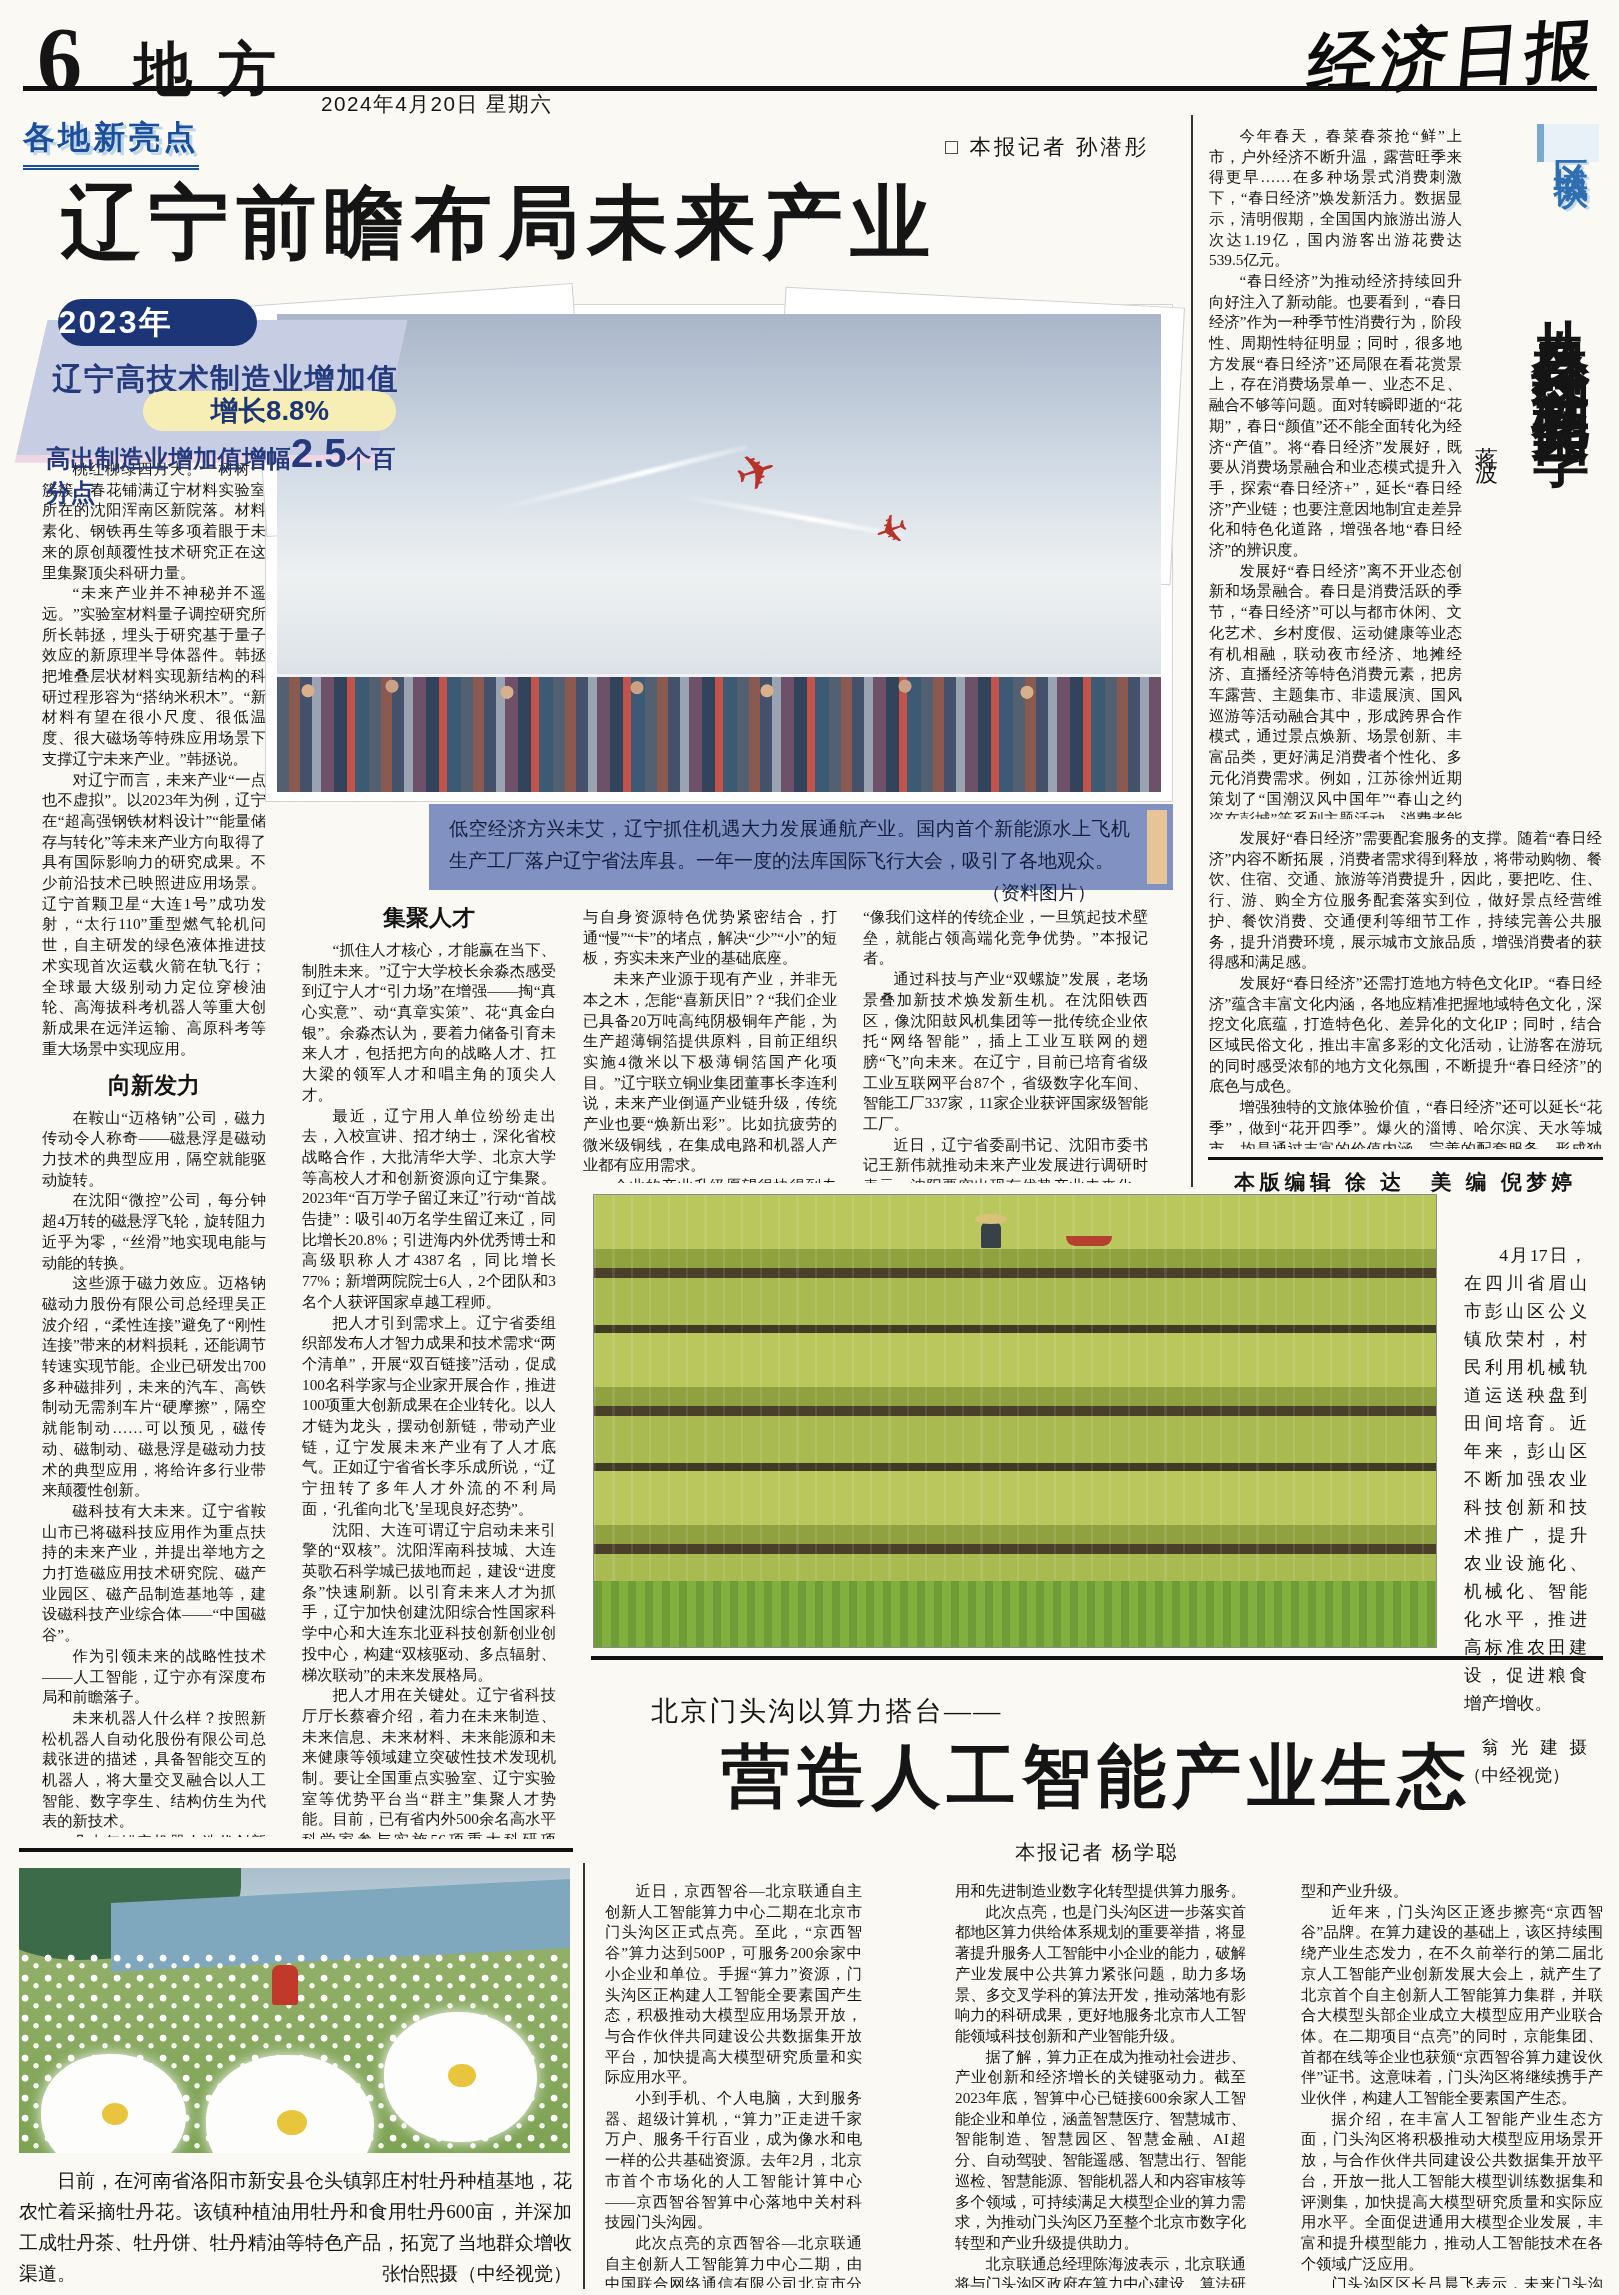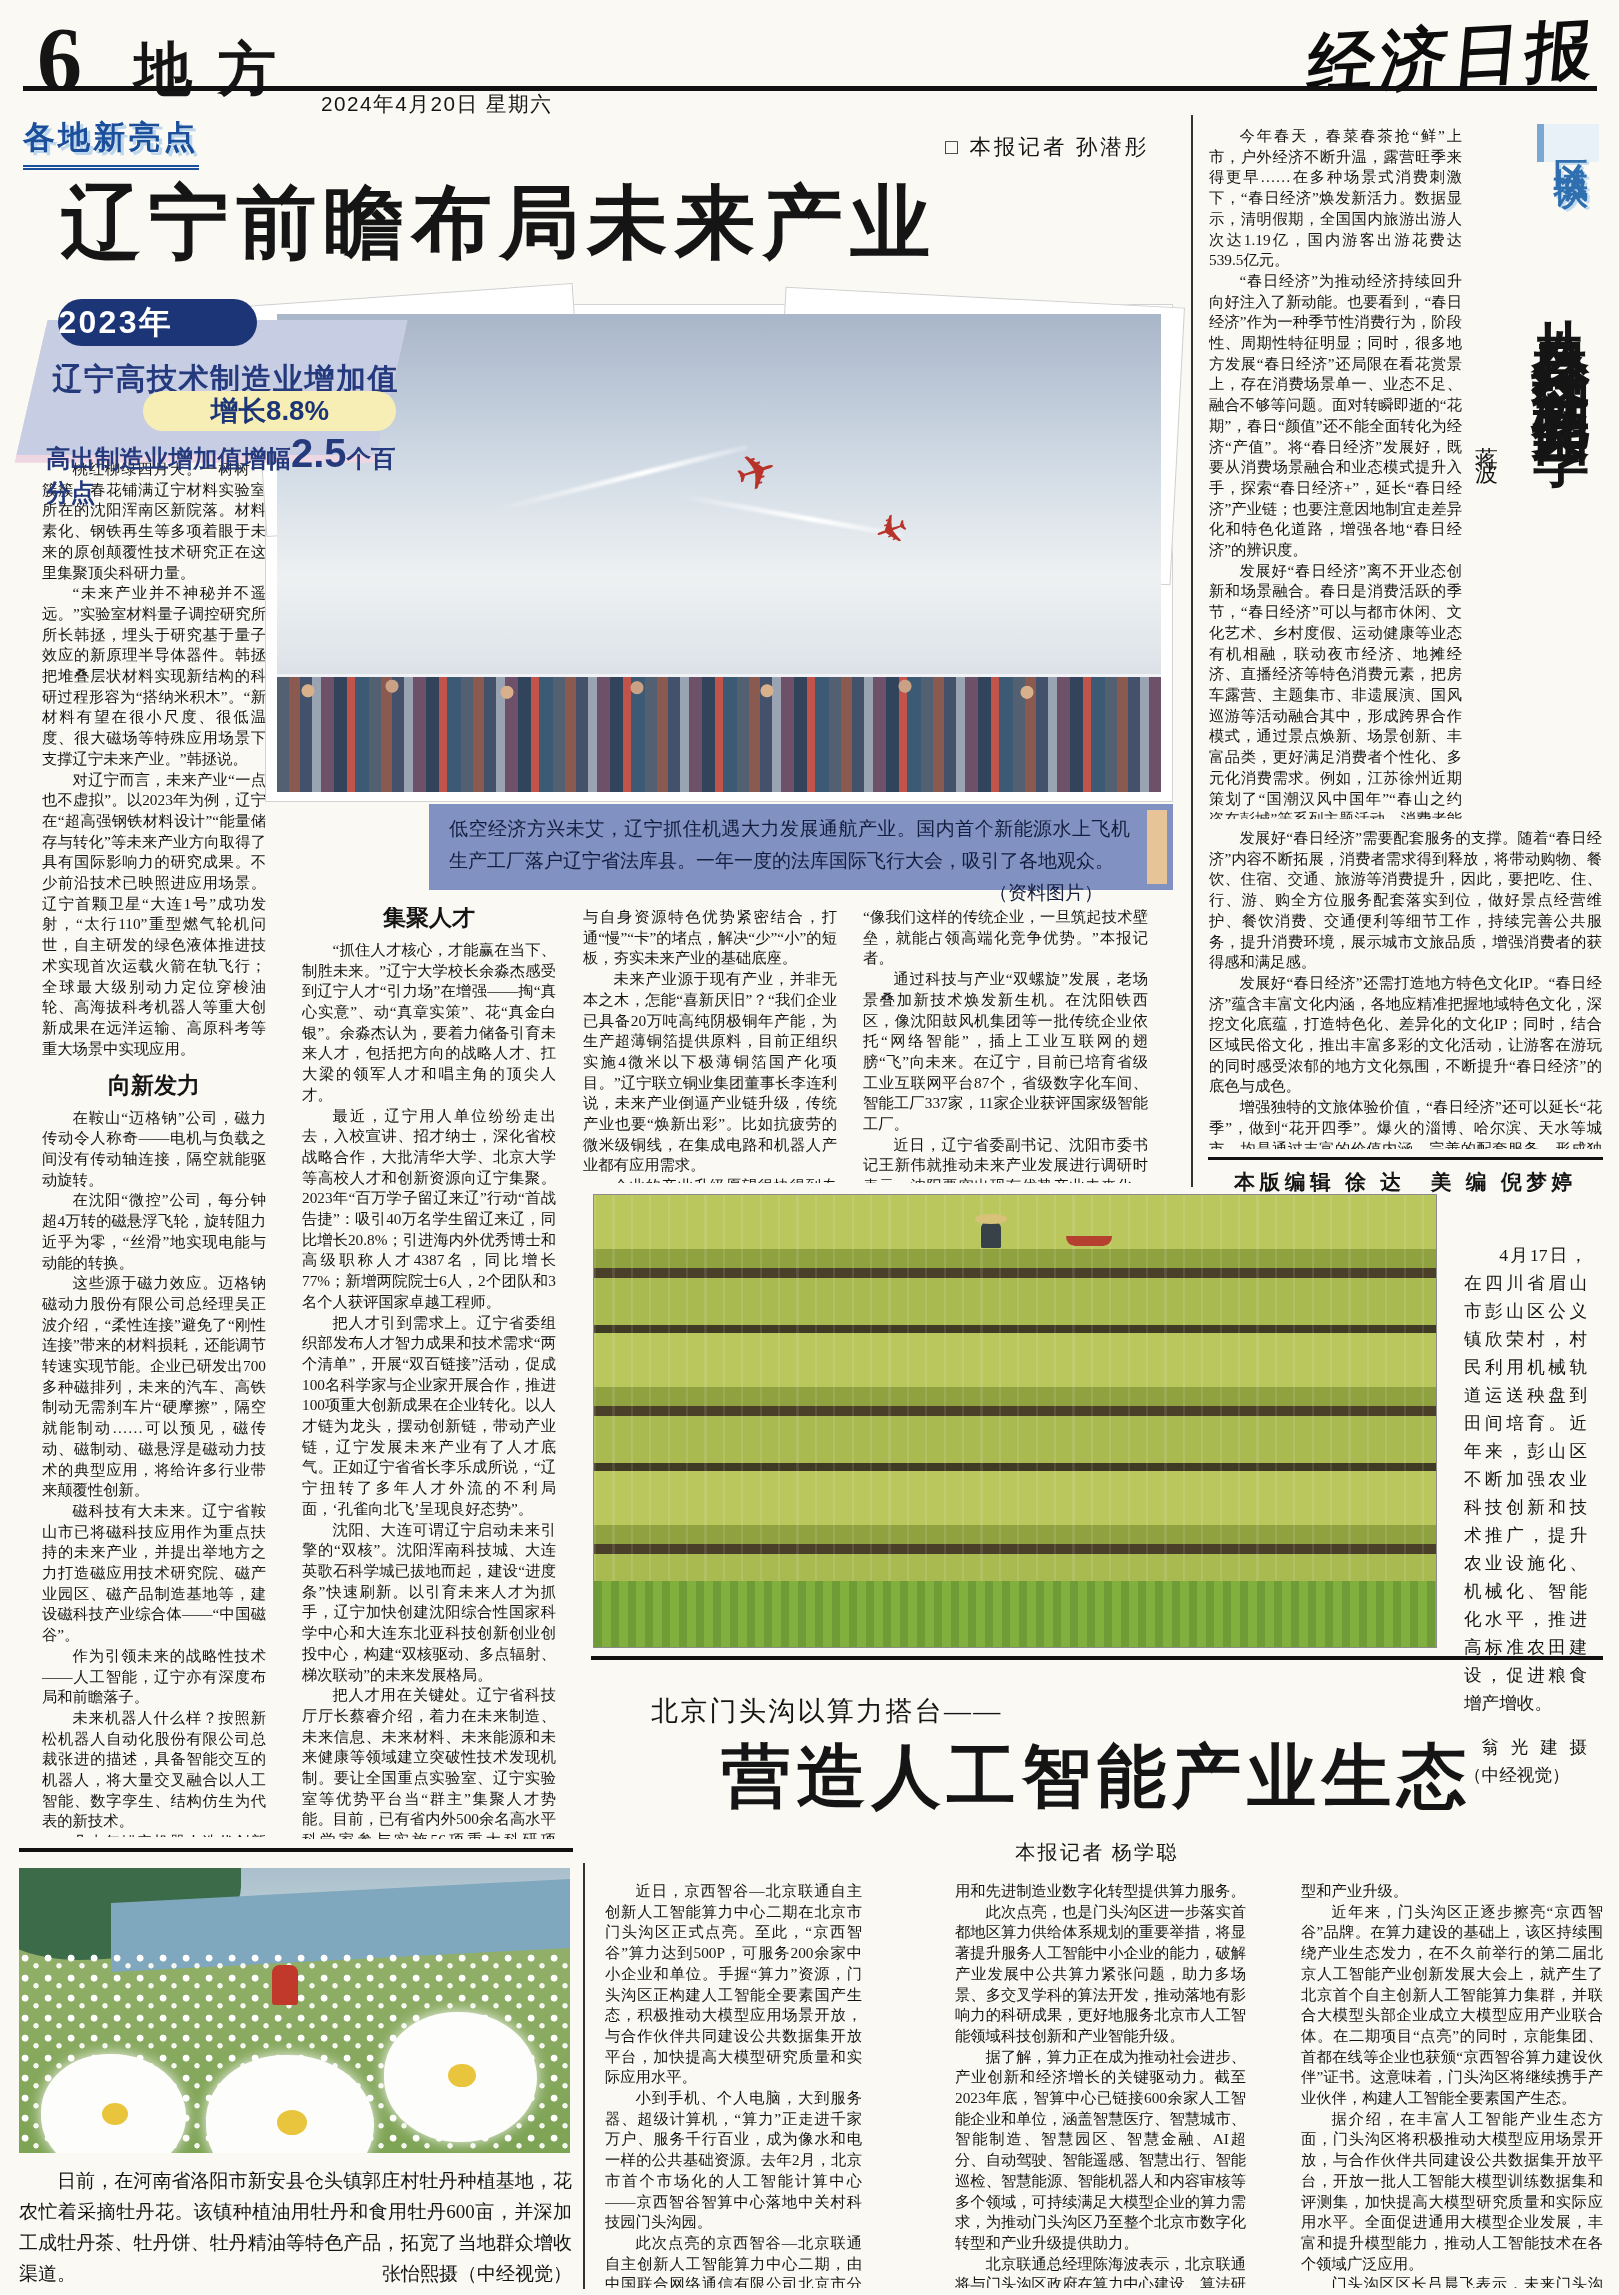--- a/index.html
+++ b/index.html
@@ -58,21 +58,21 @@
       radial-gradient(circle 6.9px at 490px 13.8px,#d8b08c 0 6.1px,transparent 6.9px),
       radial-gradient(circle 6.9px at 628px 9.2px,#caa184 0 6.1px,transparent 6.9px),
       radial-gradient(circle 6.9px at 750px 15.3px,#d8b08c 0 6.1px,transparent 6.9px),
       repeating-linear-gradient(90deg,#536072 0 12.2px,#8a5a50 12.2px 23px,#44516a 23px 35px,#9aa3b1 35px 44px,#6d5168 44px 57px,#31445c 57px 70px,#c2534a 70px 78px,#3c5a74 78px 92px);}
   #water-rail{position:absolute;left:0;right:0;bottom:112px;height:6.1px;background:#f2f4f6;opacity:.9;}
 
   
   #photo-caption-bar{left:429px;top:804px;width:744px;height:86px;background:#8192c2;z-index:5;
     color:#141d3e;font-size:19px;line-height:32px;padding:9.2px 43px 0 20px;box-sizing:border-box;text-align:justify;}
   #photo-caption-bar .strip{position:absolute;right:6.1px;top:6.1px;bottom:6.1px;width:20px;background:#e7c398;}
-  #photo-caption-bar .credit{float:right;margin-right:27px;}
+  #photo-caption-bar .credit{float:right;margin-right:34px;}
 
   
   .col{position:absolute;text-align:justify;overflow:hidden;font-size:15.3px;line-height:20.7px;}
   .col p{margin:0;text-indent:2em;}
   .subhead{font-size:23px;font-weight:900;text-align:center;margin:15.3px 0 12.2px 0;text-indent:0;
     font-family:"Liberation Sans","DejaVu Sans",sans-serif;}
 
   
   #vdiv1{left:1191px;top:115px;width:1.5px;height:1072px;background:#333;}
   #qy-label{left:1537px;top:124px;writing-mode:vertical-rl;font-size:34px;font-weight:900;color:#2f6fb0;
@@ -161,21 +161,21 @@
   <div class="strip"></div>
   <span>低空经济方兴未艾，辽宁抓住机遇大力发展通航产业。国内首个新能源水上飞机生产工厂落户辽宁省法库县。一年一度的法库国际飞行大会，吸引了各地观众。</span>
   <span class="credit">（资料图片）</span>
 </div>
 
 <div class="col" style="left:42px;top:459px;width:224px;height:1378px;">
   <p>桃红柳绿四月天。一树树一簇簇，春花铺满辽宁材料实验室所在的沈阳浑南区新院落。材料素化、钢铁再生等多项着眼于未来的原创颠覆性技术研究正在这里集聚顶尖科研力量。</p>
   <p>“未来产业并不神秘并不遥远。”实验室材料量子调控研究所所长韩拯，埋头于研究基于量子效应的新原理半导体器件。韩拯把堆叠层状材料实现新结构的科研过程形容为“搭纳米积木”。“新材料有望在很小尺度、很低温度、很大磁场等特殊应用场景下支撑辽宁未来产业。”韩拯说。</p>
   <p>对辽宁而言，未来产业“一点也不虚拟”。以2023年为例，辽宁在“超高强钢铁材料设计”“能量储存与转化”等未来产业方向取得了具有国际影响力的研究成果。不少前沿技术已映照进应用场景。辽宁首颗卫星“大连1号”成功发射，“太行110”重型燃气轮机问世，自主研发的绿色液体推进技术实现首次运载火箭在轨飞行；全球最大级别动力定位穿梭油轮、高海拔科考机器人等重大创新成果在远洋运输、高原科考等重大场景中实现应用。</p>
   <div class="subhead">向新发力</div>
-  <p>在鞍山“迈格钠”公司，磁力传动令人称奇——电机与负载之间没有传动轴连接，隔空就能驱动旋转。</p>
+  <p>在鞍山“迈格钠”公司，磁力传动令人称奇——磁悬浮是磁动力技术的典型应用，隔空就能驱动旋转。</p>
   <p>在沈阳“微控”公司，每分钟超4万转的磁悬浮飞轮，旋转阻力近乎为零，“丝滑”地实现电能与动能的转换。</p>
   <p>这些源于磁力效应。迈格钠磁动力股份有限公司总经理吴正波介绍，“柔性连接”避免了“刚性连接”带来的材料损耗，还能调节转速实现节能。企业已研发出700多种磁排列，未来的汽车、高铁制动无需刹车片“硬摩擦”，隔空就能制动……可以预见，磁传动、磁制动、磁悬浮是磁动力技术的典型应用，将给许多行业带来颠覆性创新。</p>
   <p>磁科技有大未来。辽宁省鞍山市已将磁科技应用作为重点扶持的未来产业，并提出举地方之力打造磁应用技术研究院、磁产业园区、磁产品制造基地等，建设磁科技产业综合体——“中国磁谷”。</p>
   <p>作为引领未来的战略性技术——人工智能，辽宁亦有深度布局和前瞻落子。</p>
   <p>未来机器人什么样？按照新松机器人自动化股份有限公司总裁张进的描述，具备智能交互的机器人，将大量交叉融合以人工智能、数字孪生、结构仿生为代表的新技术。</p>
   <p>几十年锚定机器人迭代创新的“新松”，依托机器人国家工程研究中心、国家机器人创新中心等平台优势，已完成国家重要科技攻关800余项，起草并制定国家及行业标准20余项，已成为国内机器人技术创新策源地。张进希望未来人工智能相关学科发展、理论建模、技术创新、软硬件升级等能够整体推进。</p>
 
 </div>
 
 <div class="col" style="left:302px;top:907px;width:254px;height:932px;">

